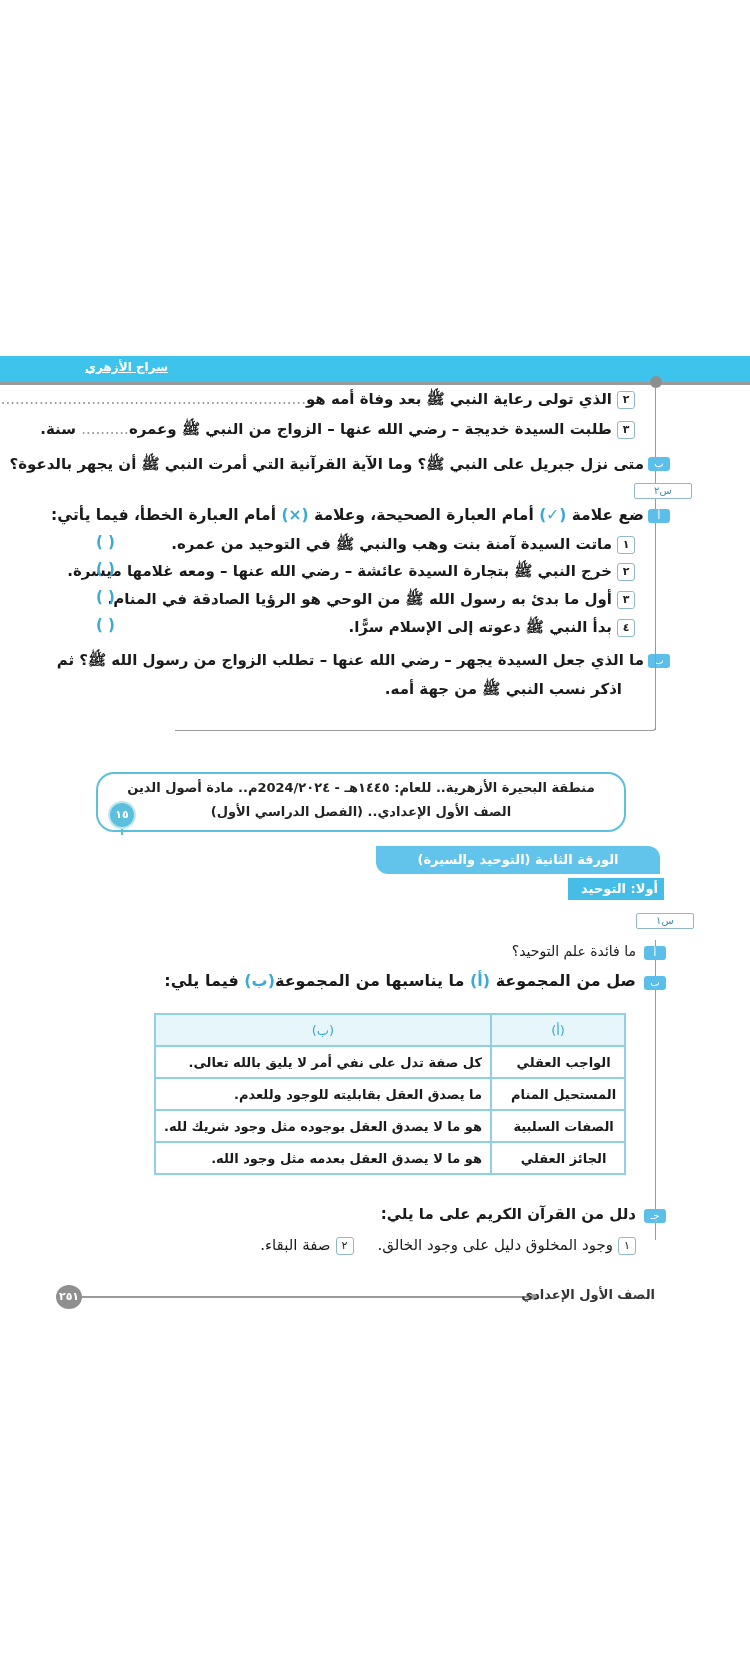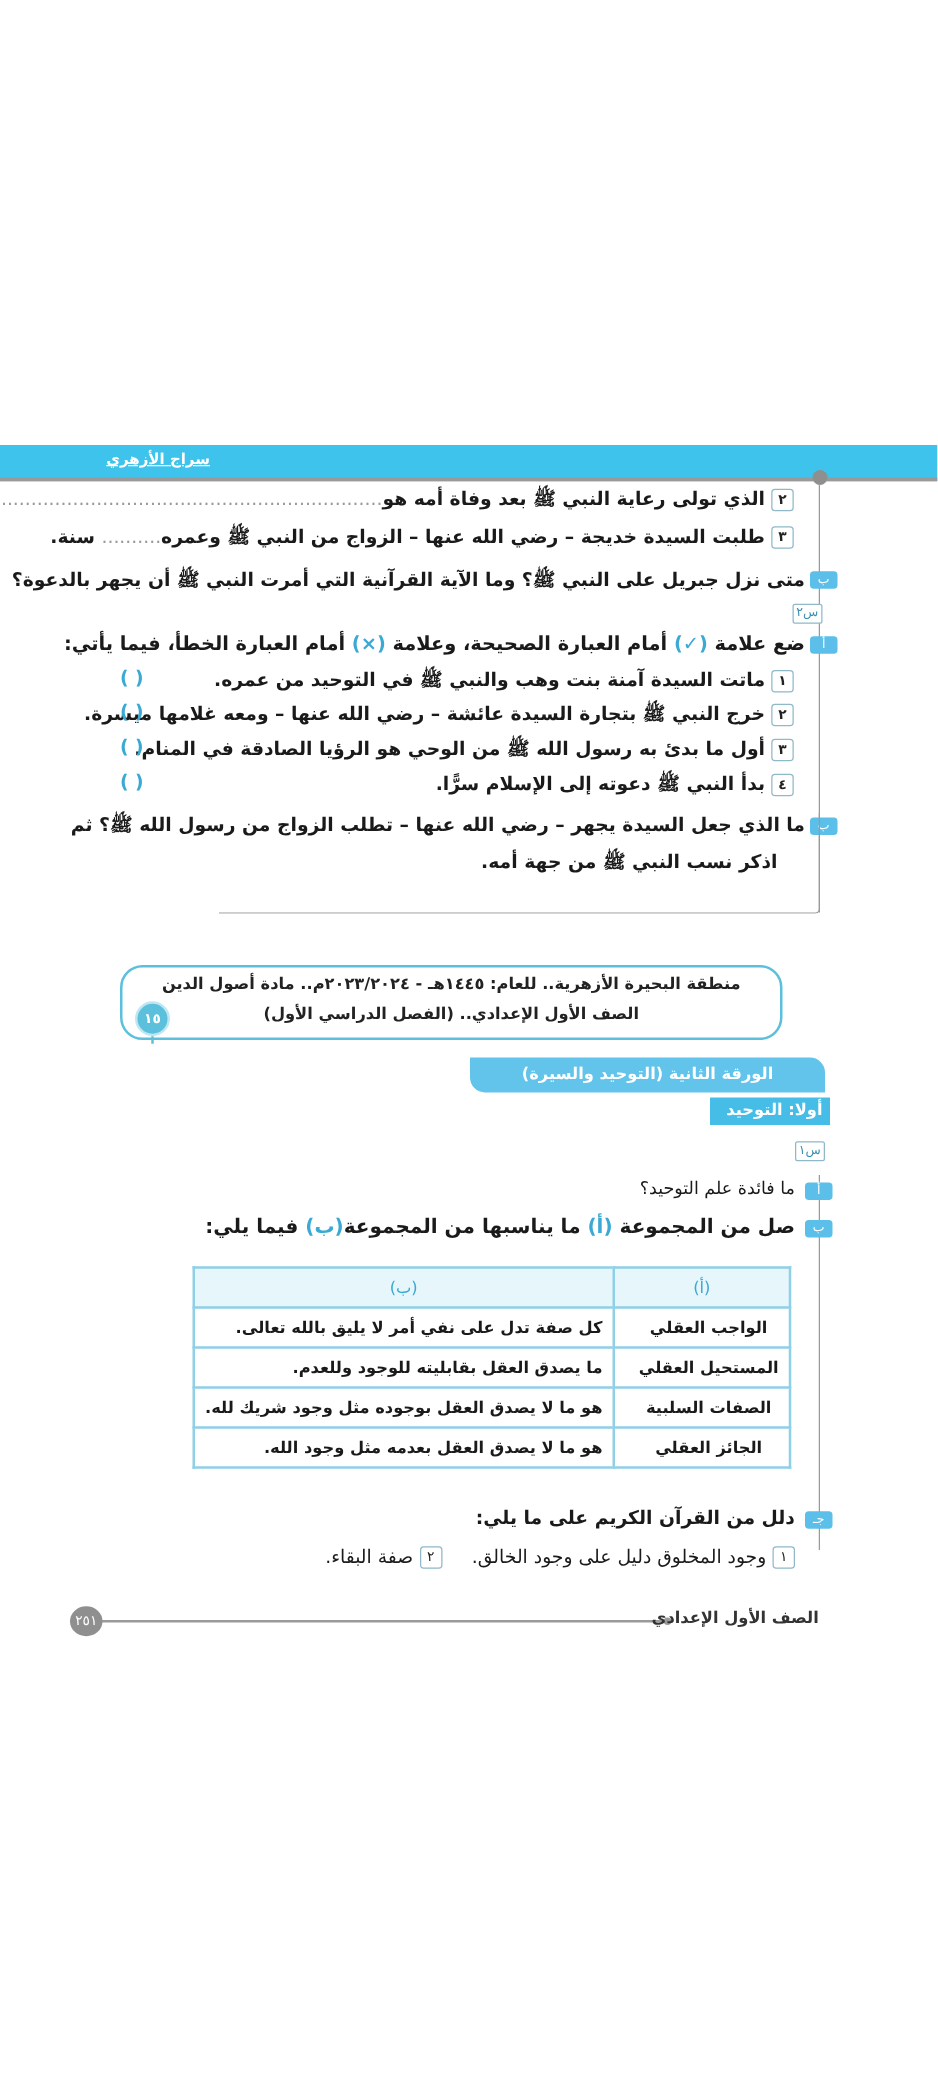--- a/index.html
+++ b/index.html
@@ -32,21 +32,21 @@
   .num-box {
     display: inline-block; min-width: 12px; height: 16px; padding: 0 2px; border: 1px solid #8fb8c9;
     border-radius: 3px; font-size: 11px; line-height: 16px; text-align: center; color: #222;
     margin-left: 5px; vertical-align: middle; background: #fff;
   }
   .tag {
     position: absolute; width: 22px; height: 14px; border-radius: 3px;
     background: #5cbfe9; color: #fff; font-size: 10px; line-height: 14px; text-align: center;
   }
   .q-tag {
-    position: absolute; height: 14px; padding: 0 2px; border: 1px solid #8fb8c9;
+    position: absolute; height: 14px; padding: 0 19px; border: 1px solid #8fb8c9;
     border-radius: 2px; font-size: 10px; line-height: 14px; color: #3a8fb0; background: #fff;
   }
   .dots { color: #999; font-weight: normal; letter-spacing: 1px; }
   .accent { color: #3aa9d4; }
   .paren {
     position: absolute; font-size: 15px; color: #3aa9d4; font-weight: bold;
   }
 
   .answer-box-border {
     position: absolute; left: 175px; top: 650px; width: 480px; height: 80px;
@@ -90,21 +90,21 @@
   }
   table.match th { background: #e6f6fb; color: #3aa9d4; text-align: center; font-weight: normal; }
   table.match td.a { width: 100px; text-align: center; padding-left: 19px; }
 
   
   .footer-line { position: absolute; left: 80px; top: 1296px; width: 455px; height: 2px; background: #9a9a9a; }
   .footer-dot { position: absolute; left: 531px; top: 1294px; width: 6px; height: 6px; border-radius: 50%; background: #9a9a9a; }
   .footer-text { position: absolute; right: 95px; top: 1287px; font-size: 13px; font-weight: bold; color: #333; direction: rtl; }
   .page-badge {
     position: absolute; left: 56px; top: 1285px; width: 26px; height: 24px; border-radius: 50%;
-    background: #8f8f8f; color: #fff; font-size: 11px; text-align: center; line-height: 24px; font-weight: normal;
+    background: #8f8f8f; color: #fff; font-size: 11px; text-align: center; line-height: 24px; font-weight: bold;
   }
 </style>
 </head>
 <body>
 
 <div class="top-band"></div>
 <div class="brand">سراج الأزهري</div>
 <div class="header-dot"></div>
 
 <div class="vrule" style="left:655px; top:388px; height:342px;"></div>
@@ -145,21 +145,21 @@
   <span class="num-box">٤</span><span>بدأ النبي ﷺ دعوته إلى الإسلام سرًّا.</span>
 </div>
 <div class="paren" style="left:96px; top:616px;">(       )</div>
 
 <div class="tag" style="left:648px; top:654px;">ب</div>
 <div class="line" style="top:649px; right:106px;">ما الذي جعل السيدة يجهر – رضي الله عنها – تطلب الزواج من رسول الله ﷺ؟ ثم</div>
 <div class="line" style="top:678px; right:128px;">اذكر نسب النبي ﷺ من جهة أمه.</div>
 <div class="answer-box-border"></div>
 
 <div class="exam-box">
-  <div class="exam-line" style="top:6px;">منطقة البحيرة الأزهرية.. للعام: ١٤٤٥هـ - ٢٠٢٣/٢٠٢٤م.. مادة أصول الدين</div>
+  <div class="exam-line" style="top:6px;">منطقة البحيرة الأزهرية.. للعام: ١٤٤٥هـ - 2024/٢٠٢٤م.. مادة أصول الدين</div>
   <div class="exam-line" style="top:30px;">الصف الأول الإعدادي.. (الفصل الدراسي الأول)</div>
 </div>
 <div class="exam-badge">١٥</div>
 <div class="exam-badge-stem"></div>
 
 <div class="paper-title">الورقة الثانية (التوحيد والسيرة)</div>
 <div class="section-title">أولا: التوحيد</div>
 
 <div class="q-tag" style="left:636px; top:913px;">س١</div>
 <div class="vrule" style="left:655px; top:940px; height:300px;"></div>
@@ -176,21 +176,21 @@
   <tbody>
       <tr>
     <th class="a">(أ)</th>
     <th>(ب)</th>
   </tr>
   <tr>
     <td class="a">الواجب العقلي</td>
     <td>كل صفة تدل على نفي أمر لا يليق بالله تعالى.</td>
   </tr>
   <tr>
-    <td class="a">المستحيل العقلي</td>
+    <td class="a">المستحيل المنام</td>
     <td>ما يصدق العقل بقابليته للوجود وللعدم.</td>
   </tr>
   <tr>
     <td class="a">الصفات السلبية</td>
     <td>هو ما لا يصدق العقل بوجوده مثل وجود شريك لله.</td>
   </tr>
   <tr>
     <td class="a">الجائز العقلي</td>
     <td>هو ما لا يصدق العقل بعدمه مثل وجود الله.</td>
   </tr>

